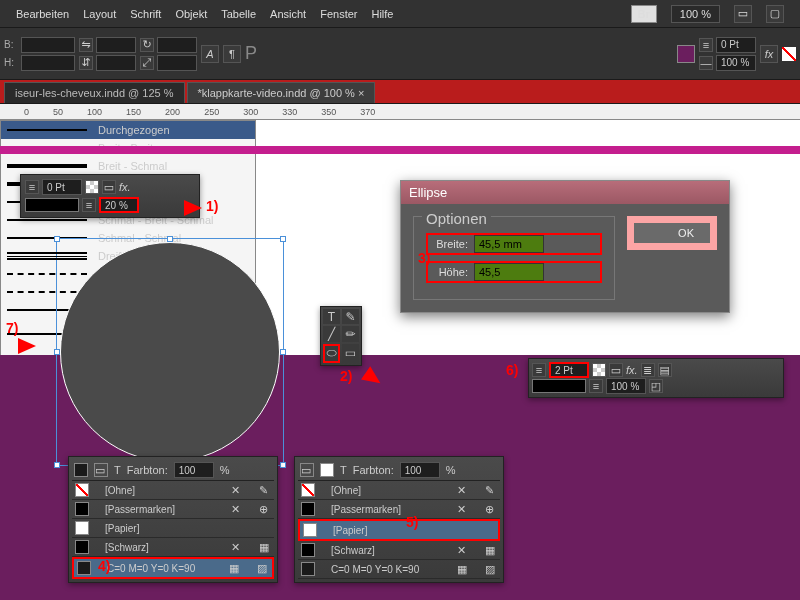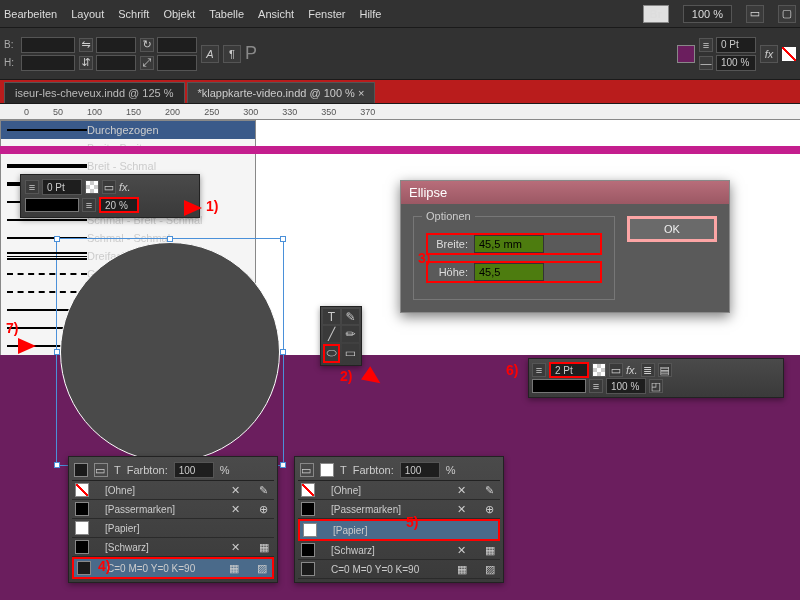--- a/index.html
+++ b/index.html
@@ -1,17 +1,17 @@
 <!DOCTYPE html>
 <html><head>
 <meta charset="utf-8">
 <style>
 *{margin:0;padding:0;box-sizing:border-box;font-family:Tahoma,Arial,sans-serif;font-size:11px;color:#ccc}
 body{background:#fff;width:800px;height:600px;overflow:hidden;position:relative}
-.topbar{background:#323232;height:28px;display:flex;align-items:center;gap:14px;padding:0 4px;border-bottom:1px solid #1a1a1a}
+.topbar{background:#323232;height:28px;display:flex;align-items:center;gap:14px;padding:0 16px;border-bottom:1px solid #1a1a1a}
 .topbar span{color:#ddd;cursor:default}
 .br-badge{background:#e0e0e0;color:#333;padding:2px 6px;font-weight:bold;border:1px solid #888}
 .zoom{background:#2a2a2a;padding:2px 8px;border:1px solid #555}
 .toolbar{background:#323232;height:52px;border-bottom:1px solid #1a1a1a;display:flex;align-items:center;padding:2px 4px;gap:4px}
 .tb-group{display:flex;flex-direction:column;gap:2px}
 .tb-row{display:flex;align-items:center;gap:3px}
 .tb-label{font-size:10px;color:#aaa;min-width:14px}
 .num-input{background:#1e1e1e;border:1px solid #555;padding:1px 4px;width:54px;height:16px;font-size:10px}
 .num-input.sm{width:40px}
 .iconbtn{width:18px;height:18px;background:#3a3a3a;border:1px solid #555;display:inline-flex;align-items:center;justify-content:center}
@@ -32,40 +32,40 @@
 .handle.ml{top:50%;left:-3px;margin-top:-3px}.handle.mr{top:50%;right:-3px;margin-top:-3px}
 .handle.bl{bottom:-3px;left:-3px}.handle.bm{bottom:-3px;left:50%;margin-left:-3px}.handle.br{bottom:-3px;right:-3px}
 .panel{position:absolute;background:linear-gradient(#4a4a4a,#3a3a3a);border:1px solid #222;box-shadow:0 2px 6px rgba(0,0,0,.4)}
 .stroke-panel{top:54px;left:20px;width:180px;height:44px;padding:4px;display:flex;flex-direction:column;gap:2px}
 .tool-mini{top:186px;left:320px;width:42px;height:60px;padding:2px;display:grid;grid-template-columns:1fr 1fr;gap:2px}
 .tool-mini .cell{background:#3a3a3a;display:flex;align-items:center;justify-content:center;font-size:12px}
 .dialog{position:absolute;top:60px;left:400px;width:330px;background:#5a5a5a;border:1px solid #888;box-shadow:0 4px 12px rgba(0,0,0,.5)}
 .dialog-title{background:linear-gradient(#b86d7a,#9b5864);padding:4px 8px;color:#fff;font-size:13px}
 .dialog-body{padding:12px;display:flex;gap:12px}
 .opt-group{border:1px solid #777;padding:10px 12px;position:relative;flex:1}
-.opt-group-title{position:absolute;top:-7px;left:8px;background:#5a5a5a;padding:0 4px;font-size:11px}
+.opt-group-title{position:absolute;top:-7px;left:8px;background:#5a5a5a;padding:0 4px;font-size:15px}
 .opt-row{display:flex;align-items:center;gap:6px;margin:6px 0}
 .opt-label{width:40px;text-align:right;color:#ddd}
 .dlg-input{background:#4d7c0f;border:1px solid #333;padding:2px 4px;width:70px;color:#000}
 .dlg-buttons{display:flex;flex-direction:column;gap:6px}
-.dlg-btn{background:#6a6a6a;border:3px solid #fca5a5;padding:4px 16px;color:#eee;min-width:90px;text-align:center}
+.dlg-btn{background:#6a6a6a;border:7px solid #fca5a5;padding:4px 16px;color:#eee;min-width:90px;text-align:right}
 .hl-red{border:2px solid #f00!important;position:relative}
 .annot{position:absolute;color:#f00;font-weight:bold;font-size:14px;z-index:20}
 .arrow-r{position:absolute;border-left:18px solid #f00;border-top:8px solid transparent;border-bottom:8px solid transparent}
 .swatch-panel{top:336px;width:210px;padding:3px}
 .sp-head{display:flex;align-items:center;gap:6px;padding:2px;border-bottom:1px solid #222}
 .sp-head .sq{width:14px;height:14px;border:1px solid #888}
 .sp-row{display:flex;align-items:center;gap:16px;padding:2px 3px;border-bottom:1px solid #2a2a2a}
 .sp-row.sel{background:#4a6a8a}
 .sp-sw{width:14px;height:14px;border:1px solid #888;flex-shrink:0}
 .sp-name{flex:1;font-size:10px}
 .sp-ico{width:12px;height:12px}
 .stroke-props{top:238px;left:528px;width:256px;padding:3px}
 .stroke-list{top:274px;left:528px;width:256px;height:280px;background:#f5f5f5;border:1px solid #888;overflow-y:auto}
-.st-item{display:flex;align-items:center;padding:3px 6px;gap:0;color:#000}
+.st-item{display:flex;align-items:center;padding:3px 6px;gap:11px;color:#000}
 .st-item.sel{background:#3a5a8a;color:#fff}
 .st-prev{width:80px;height:12px;display:flex;align-items:center}
 .line{border-top:2px solid #000;width:100%}
 .line.thick{border-top-width:4px}
 .line.dash{border-top:2px dashed #000}
 .line.triple{height:8px;border-top:2px solid #000;border-bottom:2px solid #000;position:relative}
 .line.triple::after{content:'';position:absolute;top:2px;left:0;right:0;border-top:1px solid #000}
 .checker{background:repeating-conic-gradient(#ccc 0 25%,#fff 0 50%) 0 0/8px 8px}
 </style>
 </head>

